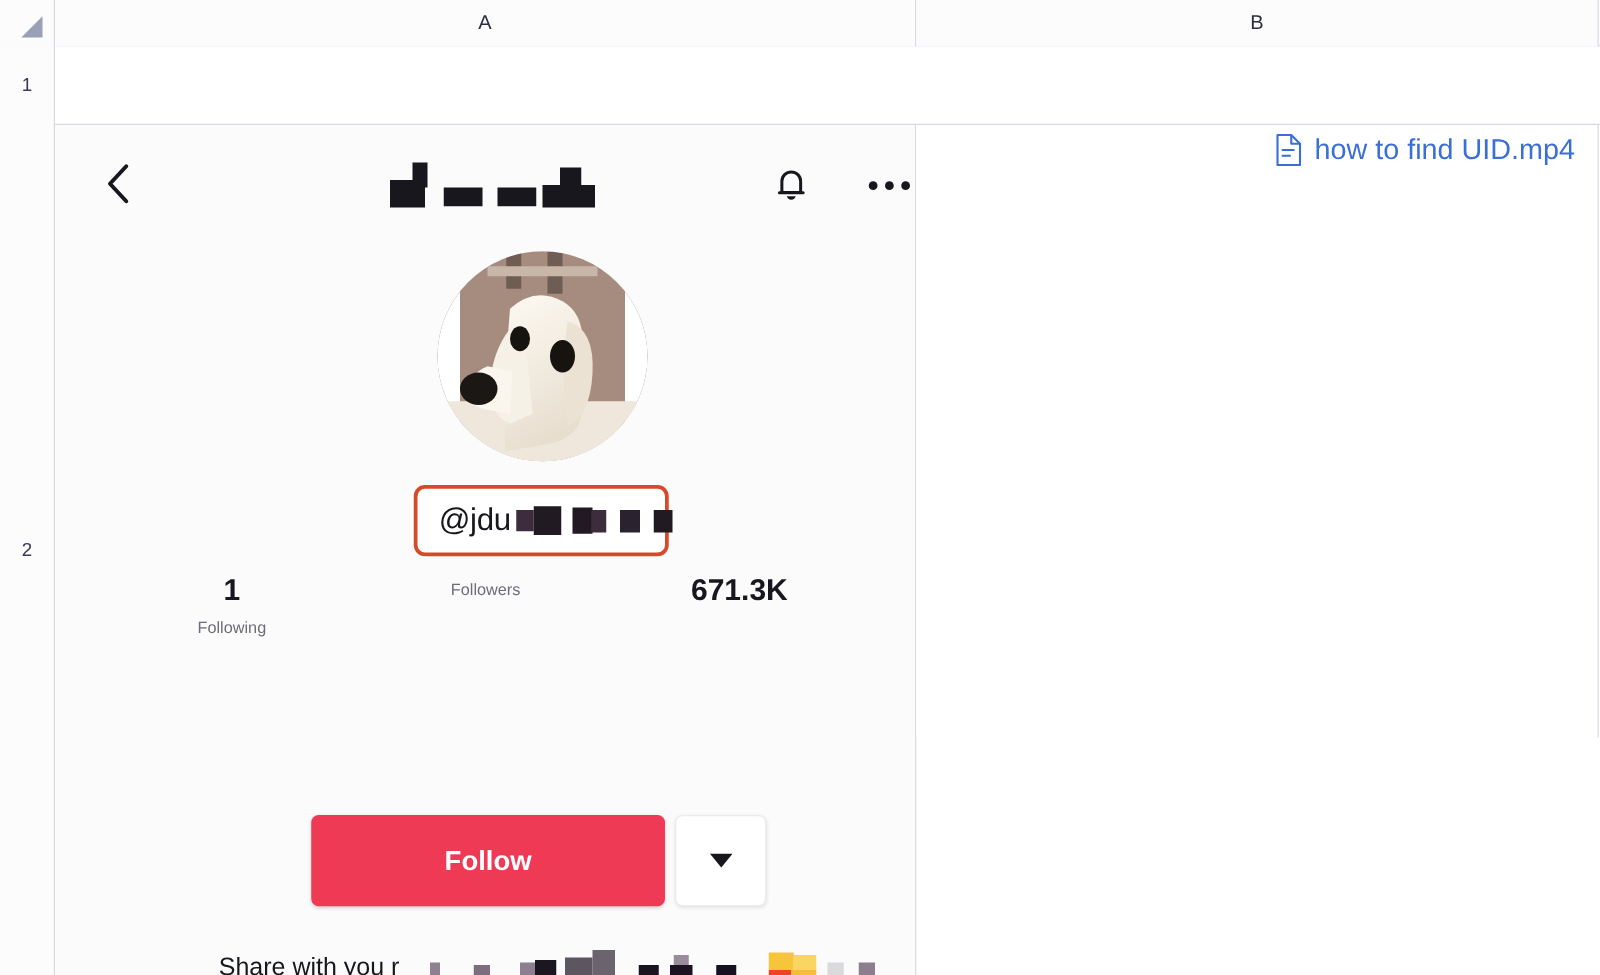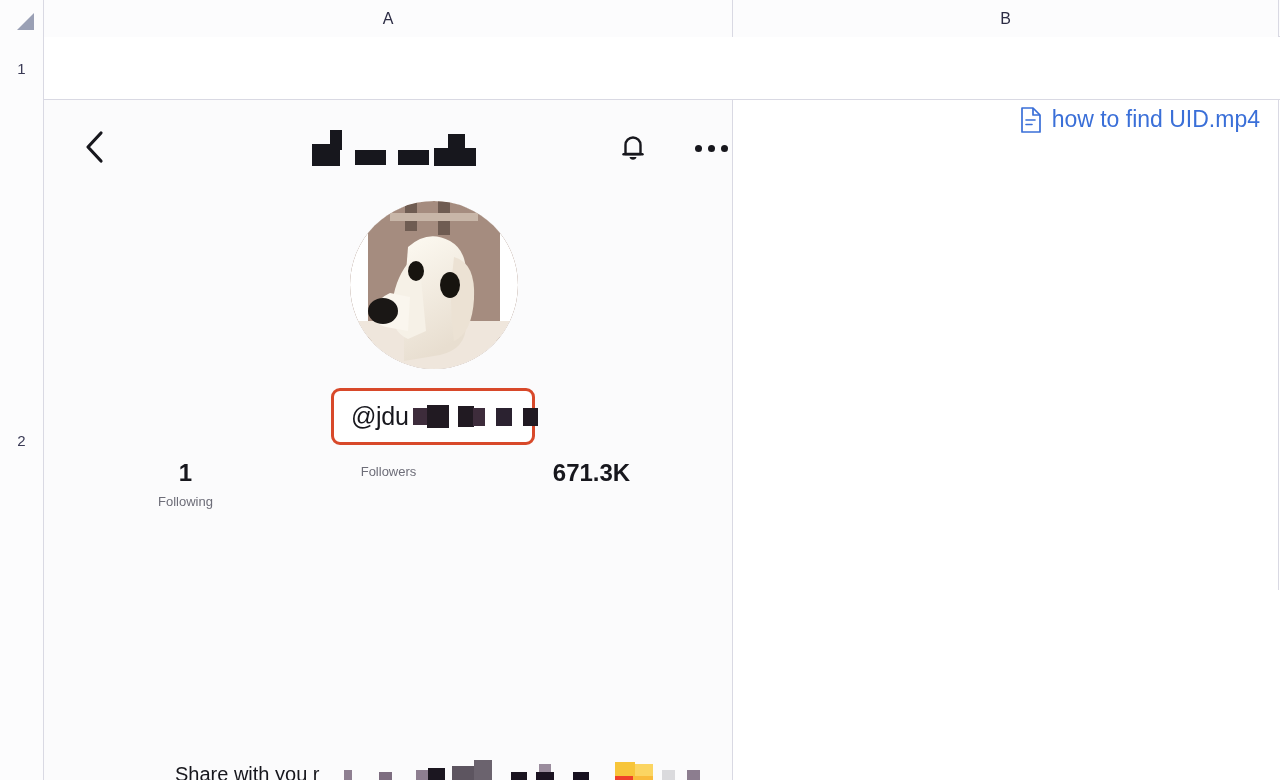--- a/index.html
+++ b/index.html
@@ -398,20 +398,26 @@
             <div class="stat-label">Following</div>
           </div>
           <div class="stat">
             <div class="stat-label">Followers</div>
           </div>
           <div class="stat">
             <div class="stat-num">671.3K</div>
           </div>
         </div>
 
+        <div class="follow-row">
+          <div class="follow-btn">Follow</div>
+          <div class="follow-caret">
+            <span class="caret-tri"></span>
+          </div>
+        </div>
 
         <div class="bio">
           <div class="bio-text">Share with you r</div>
           <div class="mosaic">
             <span class="mb" style="left:169px; top:10px; width:8px;  height:13px; background:#8e7f91;"></span>
             <span class="mb" style="left:204px; top:12px; width:13px; height:14px; background:#7d6d80;"></span>
             <span class="mb" style="left:241px; top:10px; width:13px; height:15px; background:#8d7e90;"></span>
             <span class="mb" style="left:253px; top:8px;  width:17px; height:18px; background:#1b1620;"></span>
 
             <span class="mb" style="left:277px; top:6px;  width:22px; height:24px; background:#5d5560;"></span>

